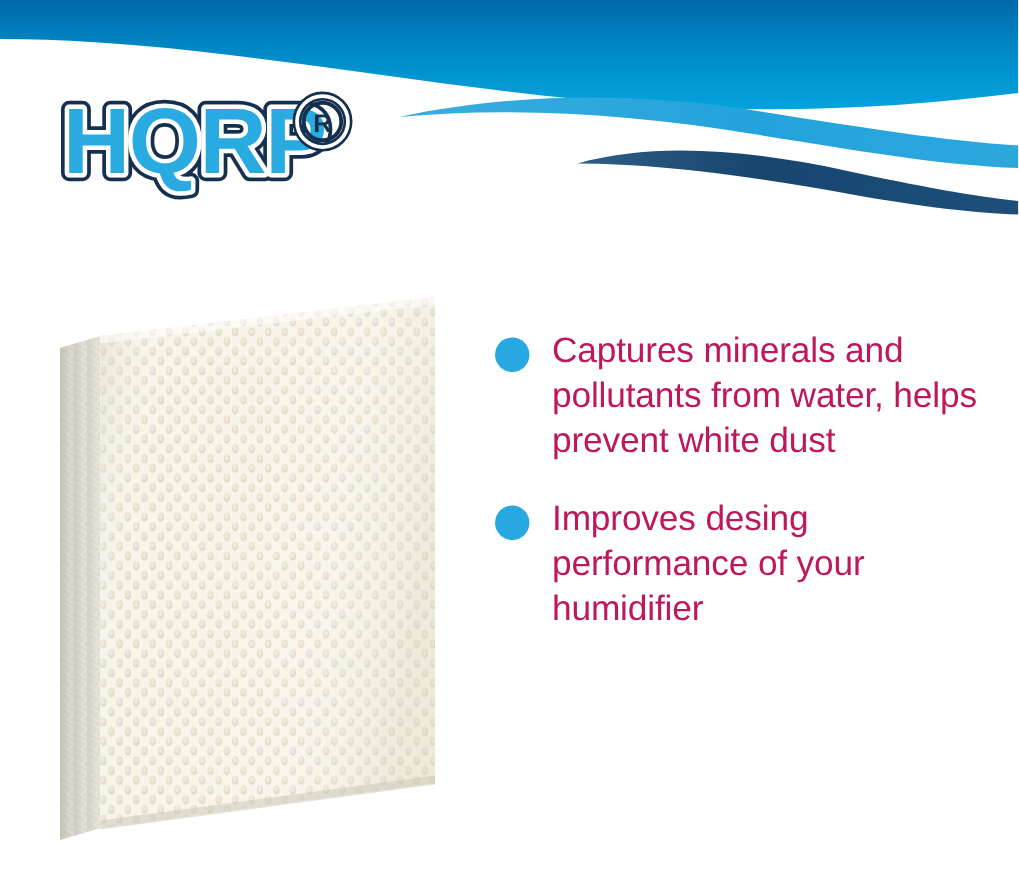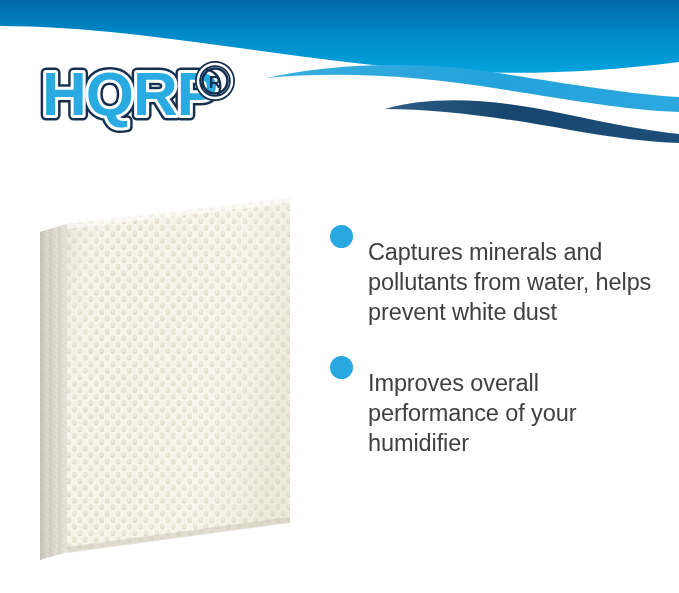--- a/index.html
+++ b/index.html
@@ -70,23 +70,22 @@
     border-radius: 50%;
     background: #27a8e0;
     margin-top: 7px;
     margin-right: 15px;
   }
   .feature-text {
     flex: 1 1 auto;
     font-family: "Liberation Sans", sans-serif;
     font-size: 23.5px;
     line-height: 30px;
-    color: #404040;
+    color: #be185d;
     letter-spacing: -0.1px;
-    margin-top: 19px;
   }
 </style>
 </head>
 <body>
 
 <div id="page">
 
   <div id="header-banner">
     <svg width="679" height="165" viewBox="0 0 679 165" xmlns="http://www.w3.org/2000/svg">
       <defs>
@@ -195,18 +194,18 @@
   <div id="feature-list">
 
     <div class="feature-item">
       <span class="feature-bullet"></span>
       <span class="feature-text">Captures minerals and pollutants from water, helps prevent white dust</span>
     </div>
 
 
     <div class="feature-item">
       <span class="feature-bullet"></span>
-      <span class="feature-text">Improves overall performance of your humidifier</span>
+      <span class="feature-text">Improves desing performance of your humidifier</span>
     </div>
 
   </div>
 
 </div>
 
 </body></html>

